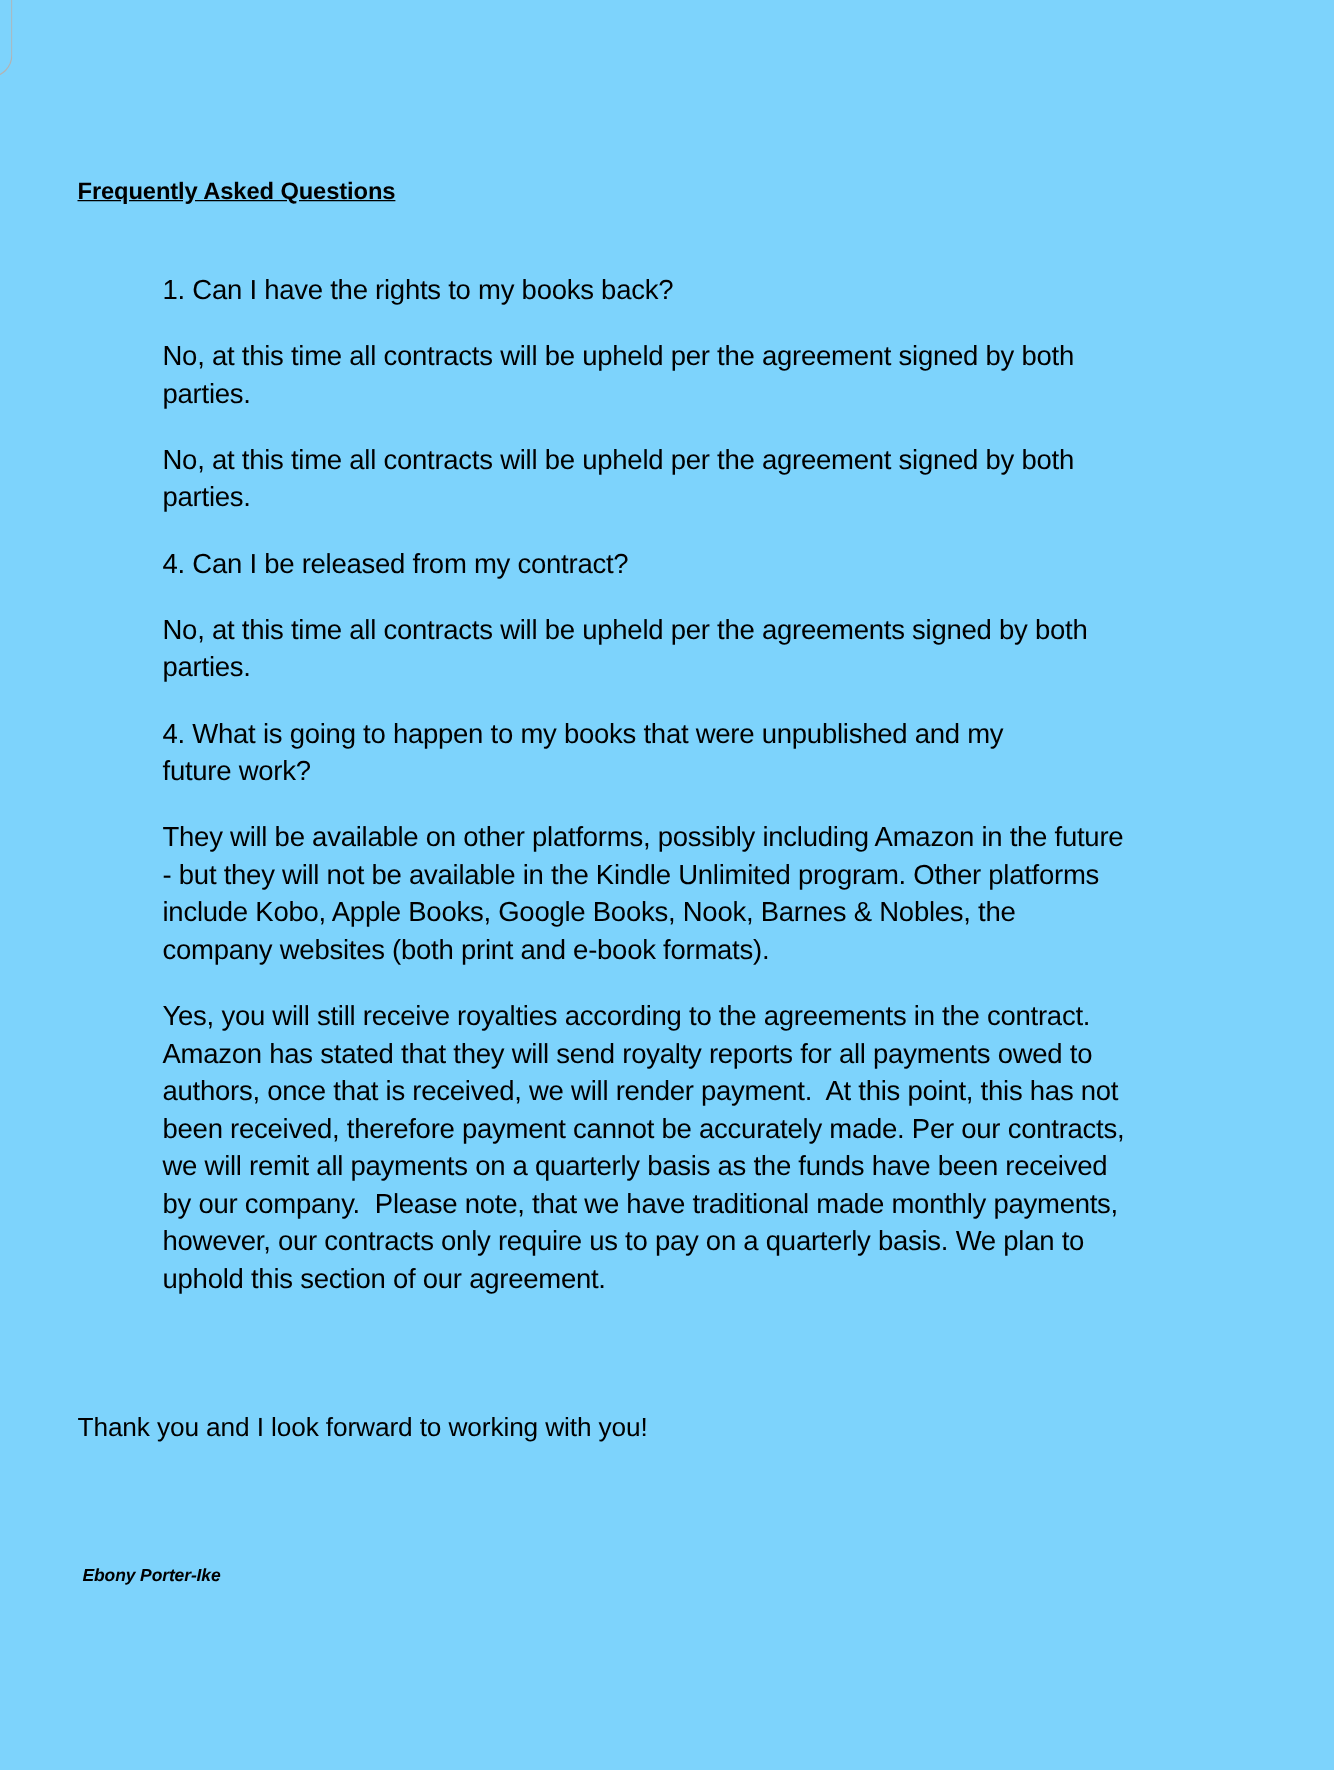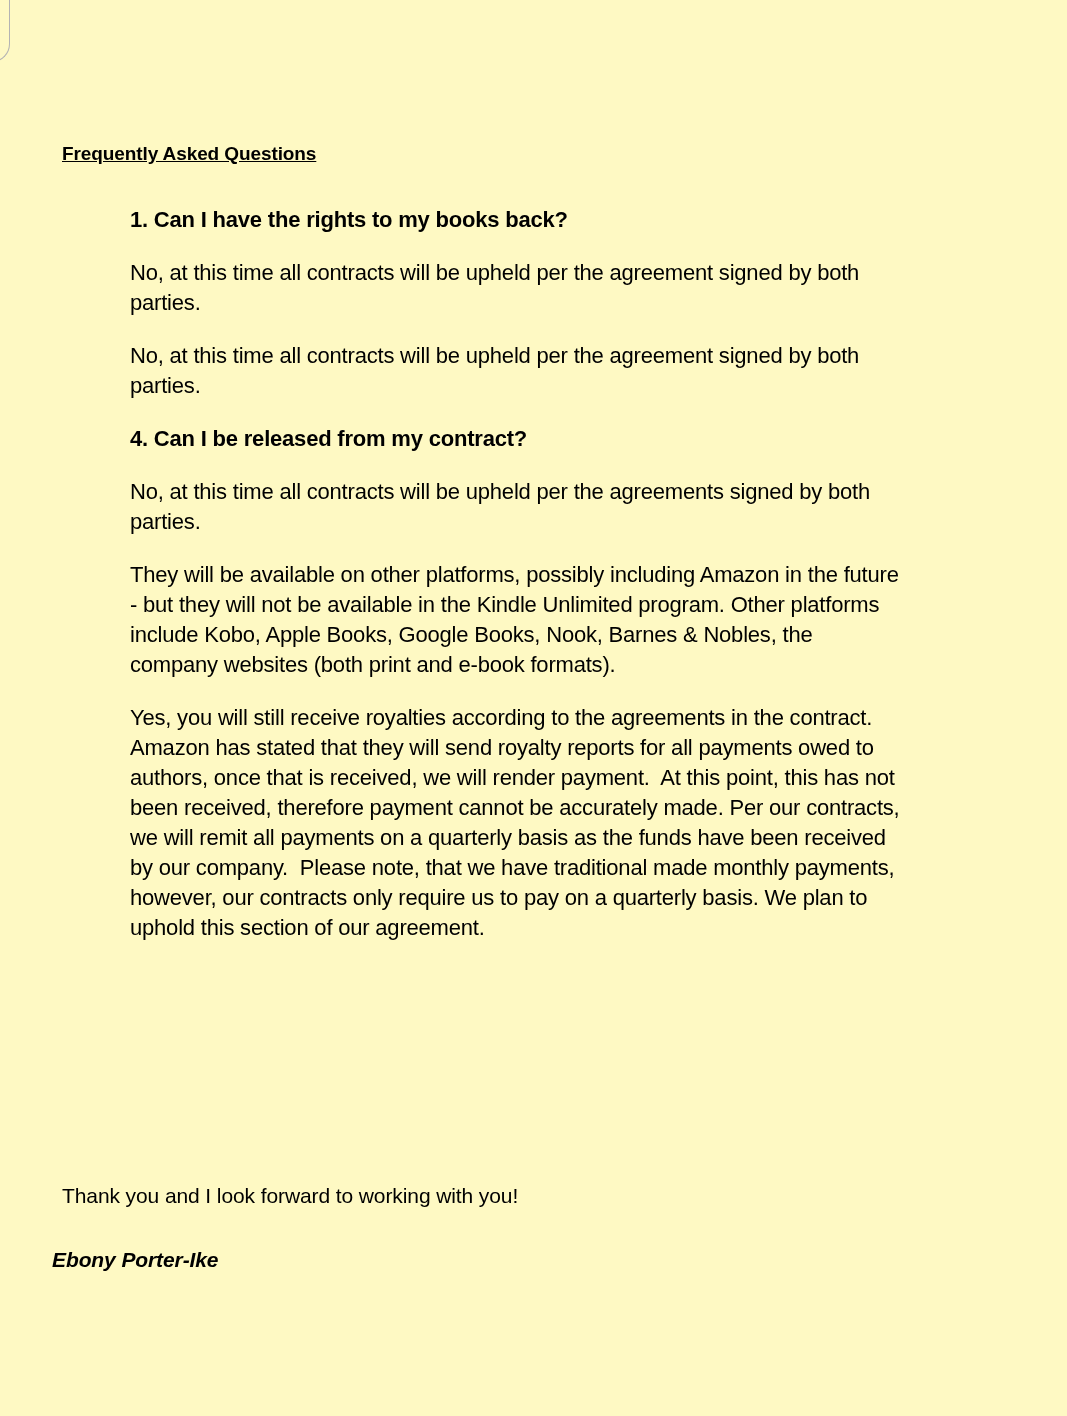--- a/index.html
+++ b/index.html
@@ -5,21 +5,21 @@
   * { box-sizing: border-box; }
   html, body {
     margin: 0;
     padding: 0;
     background: #ffffff;
   }
   .page {
     position: relative;
     width: 1067px;
     height: 1416px;
-    background: #fef9c3;
+    background: #7dd3fc;
     color: #000000;
     font-family: "Liberation Sans", sans-serif;
     overflow: hidden;
   }
   
   .corner-artifact {
     position: absolute;
     top: -42px;
     left: -42px;
     width: 52px;
@@ -39,48 +39,48 @@
     text-decoration: underline;
     letter-spacing: -0.1px;
   }
   .faq {
     position: absolute;
     left: 130px;
     top: 201px;
     width: 858px;
   }
   .faq .q {
-    margin: 4px 0 23px 0;
+    margin: 16px 0 23px 0;
     font-size: 22px;
     line-height: 30px;
-    font-weight: bold;
+    font-weight: normal;
     letter-spacing: -0.2px;
     white-space: pre-wrap;
   }
   .faq .a {
     margin: 0 0 23px 0;
     font-size: 22px;
     line-height: 30px;
     letter-spacing: -0.2px;
     white-space: pre-wrap;
   }
   .closing {
     position: absolute;
     left: 62px;
-    top: 1182px;
+    top: 1129px;
     margin: 0;
     font-size: 21px;
     line-height: 28px;
     letter-spacing: -0.1px;
   }
   .signature {
     position: absolute;
-    left: 52px;
+    left: 66px;
     top: 1246px;
-    font-size: 21px;
+    font-size: 14px;
     line-height: 28px;
     letter-spacing: -0.1px;
   }
   .signature .name {
     font-weight: bold;
     font-style: italic;
   }
 </style>
 </head>
 <body>
@@ -97,20 +97,22 @@
     <p class="a">No, at this time all contracts will be upheld per the agreement signed by both
 parties.</p>
 
     <p class="a">No, at this time all contracts will be upheld per the agreement signed by both
 parties.</p>
 
     <p class="q">4. Can I be released from my contract?</p>
     <p class="a">No, at this time all contracts will be upheld per the agreements signed by both
 parties.</p>
 
+    <p class="q">4. What is going to happen to my books that were unpublished and my
+future work?</p>
     <p class="a">They will be available on other platforms, possibly including Amazon in the future
 - but they will not be available in the Kindle Unlimited program. Other platforms
 include Kobo, Apple Books, Google Books, Nook, Barnes &amp; Nobles, the
 company websites (both print and e-book formats).</p>
 
     <p class="a">Yes, you will still receive royalties according to the agreements in the contract.
 Amazon has stated that they will send royalty reports for all payments owed to
 authors, once that is received, we will render payment.  At this point, this has not
 been received, therefore payment cannot be accurately made. Per our contracts,
 we will remit all payments on a quarterly basis as the funds have been received

